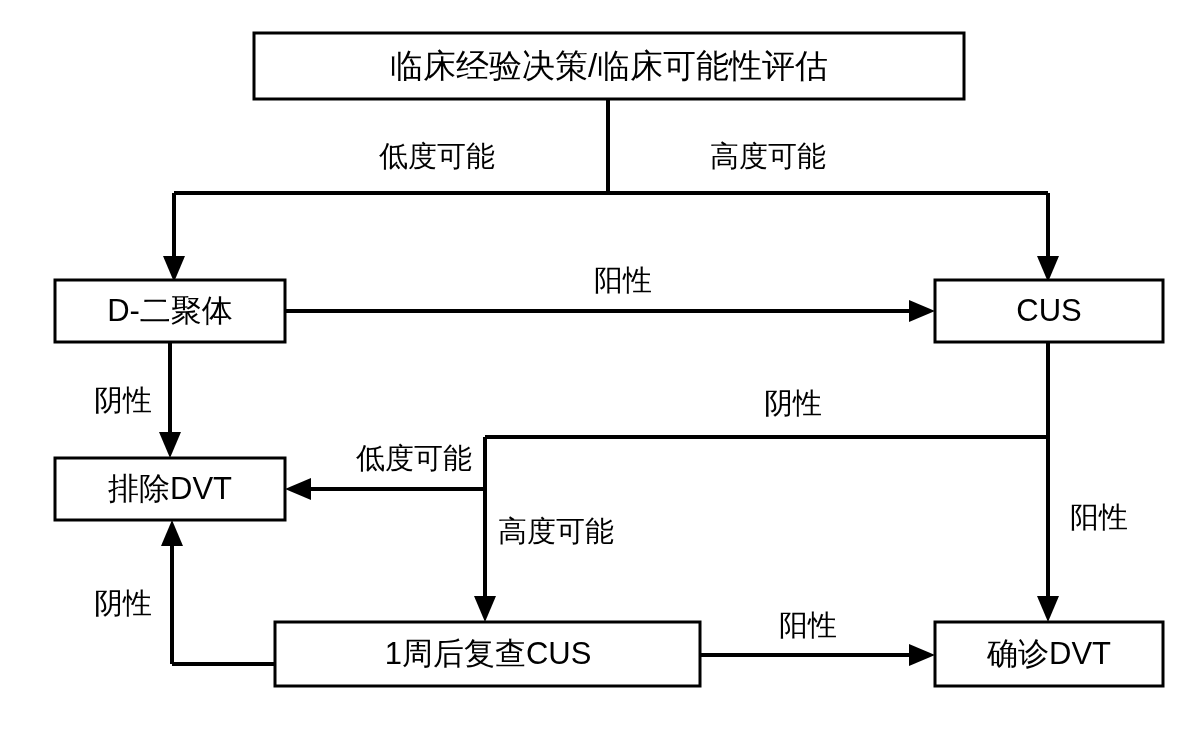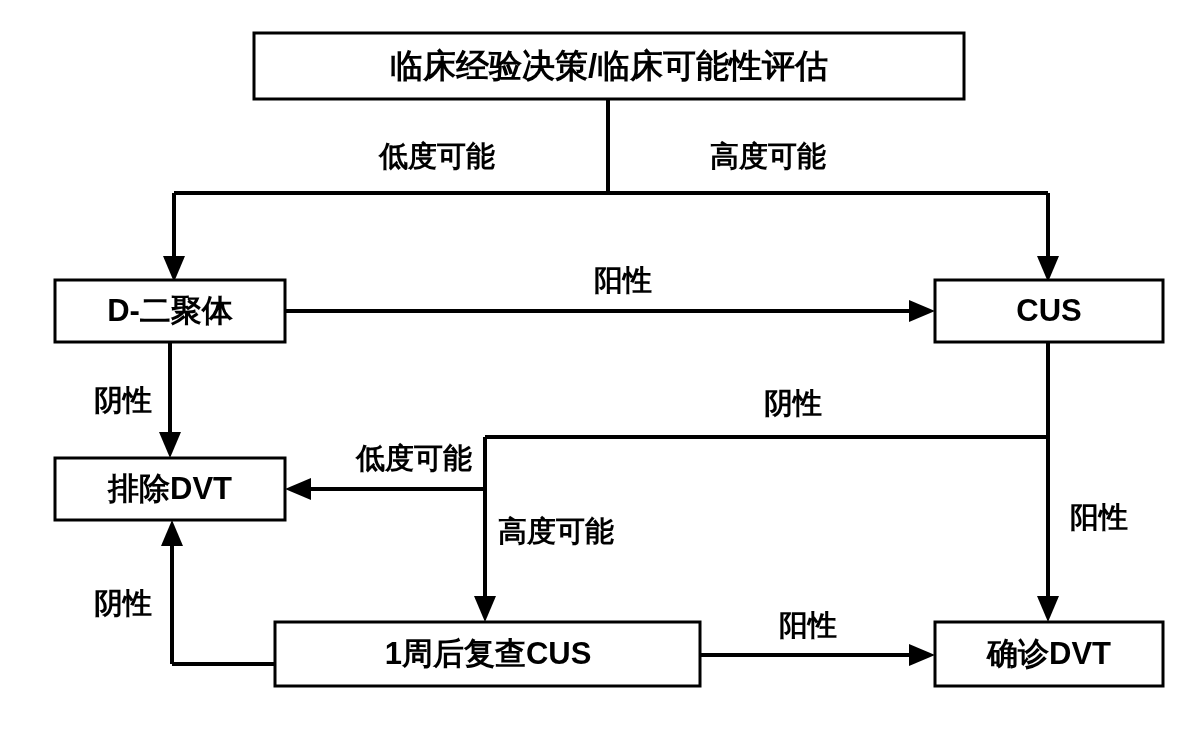--- a/index.html
+++ b/index.html
@@ -11,21 +11,20 @@
     width: 1203px;
     height: 733px;
     font-family: "Liberation Sans", "DejaVu Sans", sans-serif;
     overflow: hidden;
   }
   #flowchart-root {
     position: relative;
     width: 1203px;
     height: 733px;
     background: #ffffff;
-    font-weight: bold;
   }
   svg#flow-svg {
     position: absolute;
     top: 0;
     left: 0;
     width: 1203px;
     height: 733px;
     display: block;
   }
   .box-rect {

